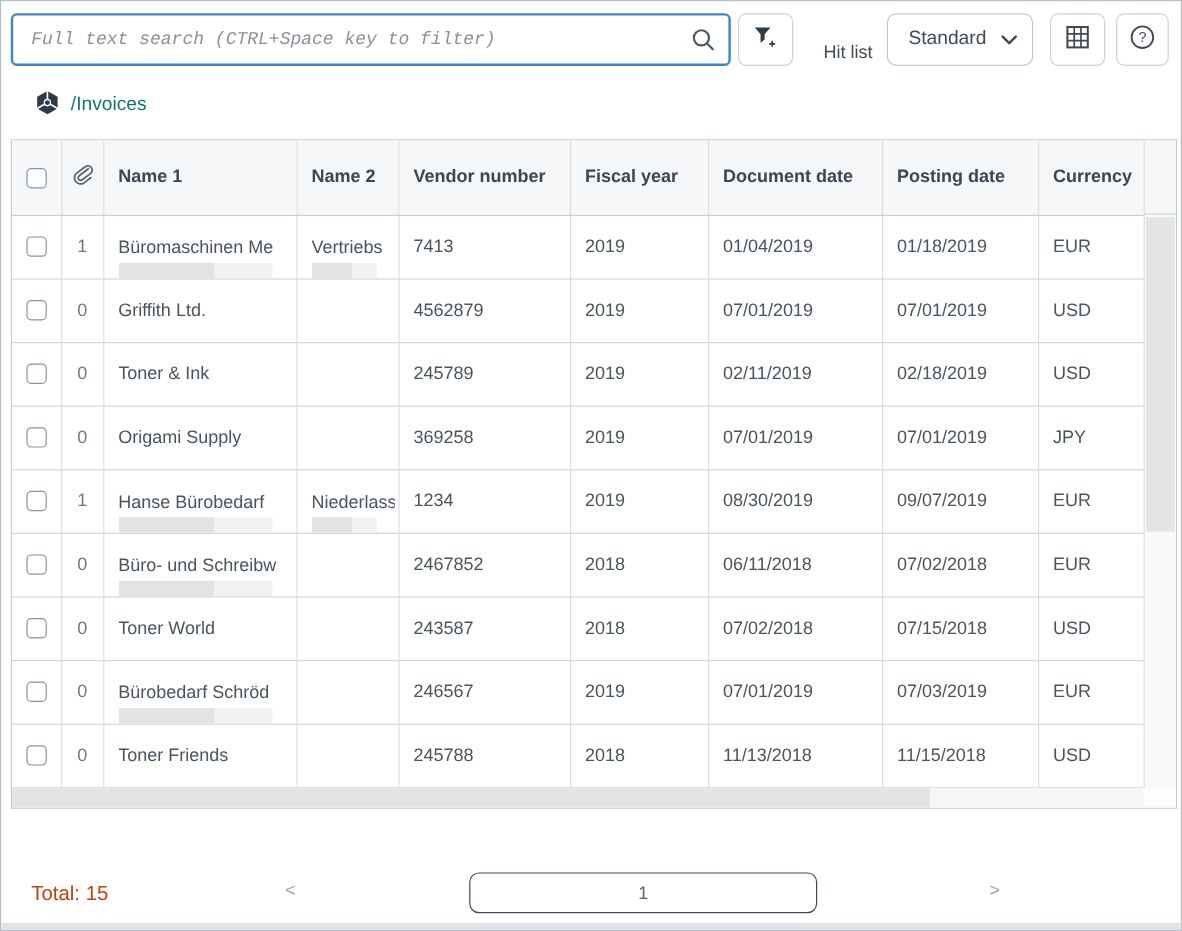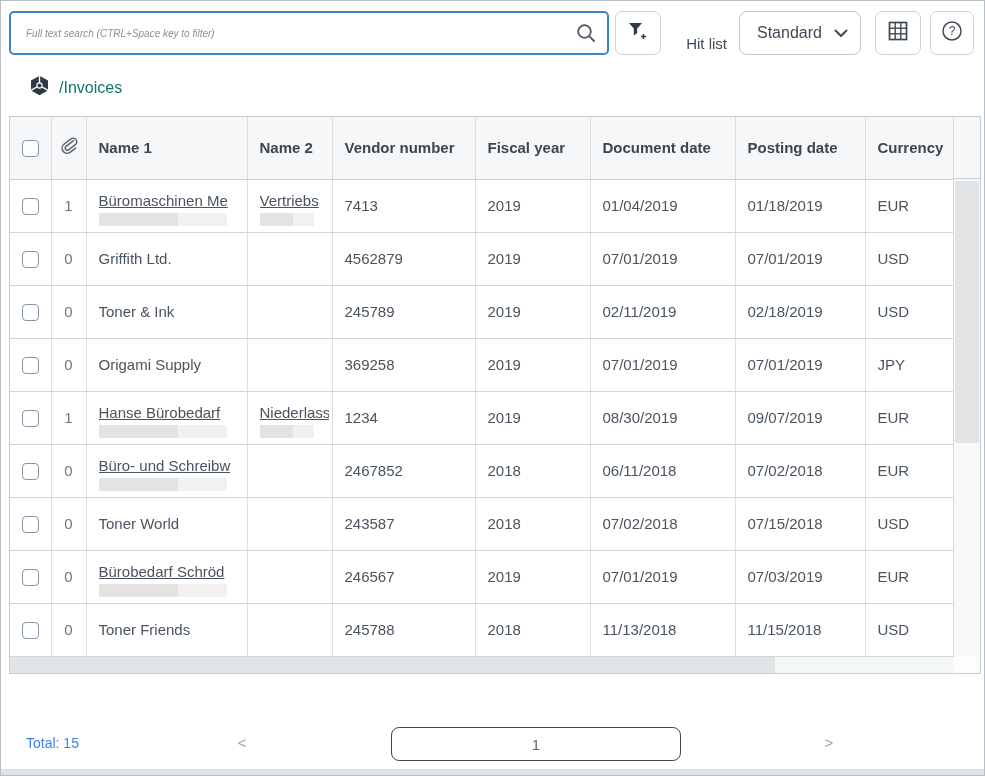--- a/index.html
+++ b/index.html
@@ -9,22 +9,22 @@
   .window {
     position:relative; width:985px; height:776px;
     background:#fff; border:1px solid #b9bfc5; overflow:hidden;
   }
 
   
   .topbar { position:absolute; top:9px; left:8px; right:10px; height:46px;
             display:flex; align-items:center; }
   .search-wrap { position:relative; width:600px; height:44px; }
   .search-input { width:100%; height:100%; border:2px solid #3c86c8; border-radius:5px;
-                  padding:0 66px 0 15px; font-size:10px; color:#3f4a55;
-                  font-family:Liberation Sans, sans-serif; outline:none; }
+                  padding:0 66px 0 15px; font-size:15px; color:#3f4a55;
+                  font-family:Liberation Mono, monospace; outline:none; }
   .search-input::placeholder { font-style:italic; color:#8a9199; }
   .search-icon { position:absolute; right:12px; top:11px; width:22px; height:22px; }
 
   .icon-btn { height:44px; border:1px solid #ccd2d8; border-radius:7px; background:#fff;
               display:flex; align-items:center; justify-content:center; cursor:pointer; }
   .filter-btn { width:46px; margin-left:6px; }
   .hitlist-label { margin-left:auto; font-size:15px; color:#3f4a55; white-space:nowrap;margin-top:20px; }
   .select-box { margin-left:12px; width:122px; height:44px; border:1px solid #bfc9d3;
                 border-radius:8px; background:#fff; display:flex; align-items:center;
                 padding:0 12px 0 17px; cursor:pointer; }
@@ -47,39 +47,39 @@
        font-size:15px; font-weight:700; color:#3b4650; white-space:nowrap; overflow:hidden; }
   td { height:52px; border-bottom:1px solid #d0d6db; border-right:1px solid #dcdfe2;
        padding:0 3px 0 12px; font-size:15px; color:#49545f; background:#fff;
        white-space:nowrap; overflow:hidden; }
   th.c-sel, td.c-sel, th.c-att, td.c-att { text-align:center; padding:0; }
   td.c-att { color:#6e7882; }
   th:last-child, td:last-child { border-right:none; }
   .checkbox { display:inline-block; width:17px; height:17px; border:1px solid #8494a3;
               border-radius:4px; background:#fff; vertical-align:middle; cursor:pointer; }
   .stack { display:flex; flex-direction:column; justify-content:center; height:52px; overflow:hidden; }
-  .stack.has-bar { justify-content:center; padding-top:7px;text-decoration:underline; }
+  .stack.has-bar { justify-content:flex-end; padding-top:7px; }
   .cell-text { white-space:nowrap; overflow:hidden; }
   .redact-bar { height:13px; margin-top:4px; border-radius:1px;
                 background:linear-gradient(90deg,#e3e3e3 0%,#e3e3e3 62%,#f1f1f1 62%); }
   .bar-wide { width:128px; }
   .bar-narrow { width:54px; }
 
   .vscroll { width:28px; border-left:1px solid #d5d9dd; display:flex; flex-direction:column; }
   .vscroll-header { height:62px; background:#f6f7f8; border-bottom:1px solid #c9cfd5; }
   .vscroll-track { flex:1; background:#f8f9f9; position:relative; }
   .vscroll-thumb { position:absolute; top:2px; left:1px; right:1px; height:262px;
                    background:#e2e4e5; cursor:pointer; }
 
   .hscroll { position:relative; height:16px; background:#fdfdfd; }
   .hscroll-track { position:absolute; left:0; top:0; bottom:0; width:943px; background:#f5f6f6; }
   .hscroll-thumb { position:absolute; left:0; top:0; bottom:0; width:765px; background:#e2e4e5; cursor:pointer; }
 
   
-  .total { position:absolute; left:25px; top:734px; font-size:14px; color:#3b82f6; }
+  .total { position:absolute; left:25px; top:734px; font-size:17px; color:#c2410c; }
   .pg-arrow { position:absolute; top:733px; font-size:15px; color:#99a1a9; cursor:pointer;
               width:22px; text-align:center; }
   .pg-prev { left:230px; }
   .pg-next { left:817px; }
   .page-input { position:absolute; left:390px; top:726px; width:290px; height:34px;
                 border:1.5px solid #3d4956; border-radius:8px; text-align:center;
                 font-size:15px; color:#5a6570; background:#fff; outline:none;
                 font-family:"Liberation Sans", sans-serif; }
   .bottom-strip { position:absolute; left:0; right:0; bottom:0; height:6px; background:#e1e4e7; }
 

